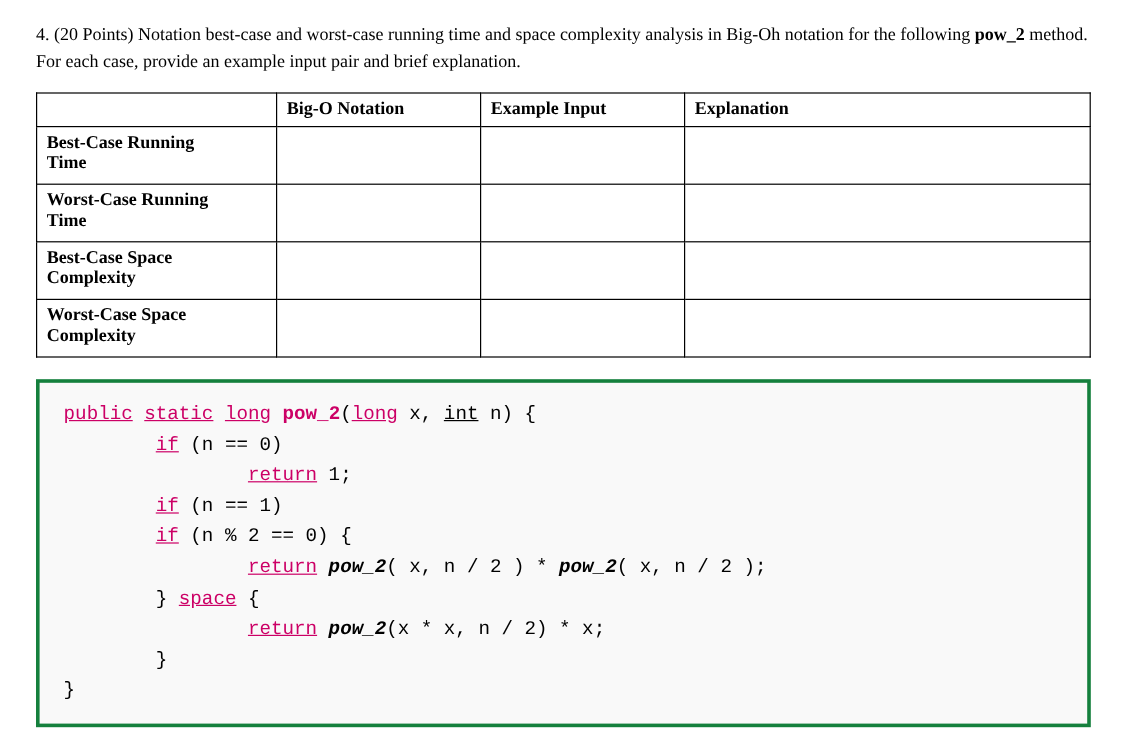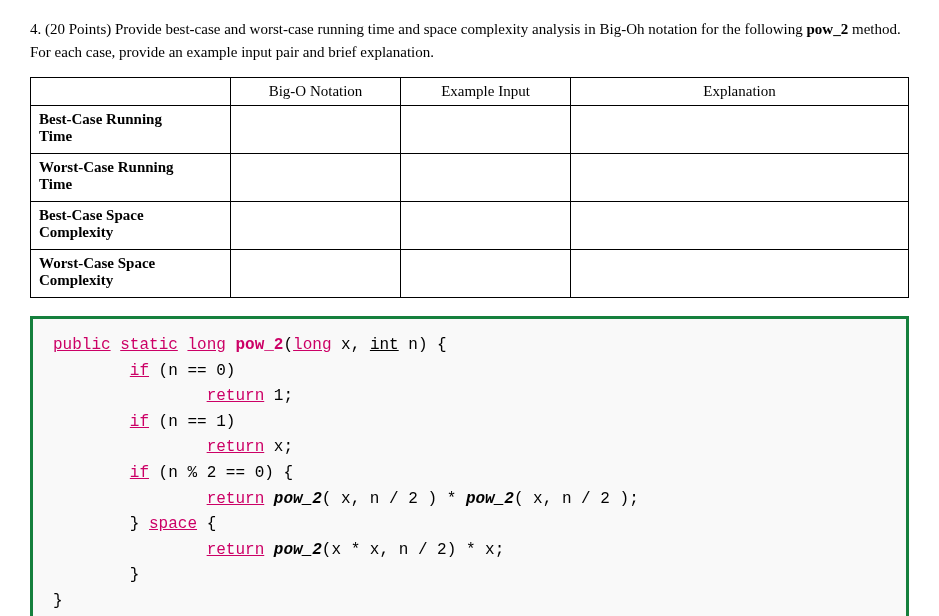--- a/index.html
+++ b/index.html
@@ -38,22 +38,22 @@
     .complexity-table td {
       border: 1px solid #000;
       padding: 5px 8px;
       vertical-align: top;
       font-size: 15px;
       font-family: "Times New Roman", Times, serif;
       font-weight: bold;
     }
 
     .complexity-table th {
-      font-weight: normal;
-      text-align: center;
+      font-weight: bold;
+      text-align: left;
     }
 
     .complexity-table td.row-label {
       width: 200px;
     }
 
     .complexity-table td.cell-big-o {
       width: 170px;
     }
 
@@ -115,21 +115,21 @@
       font-style: italic;
       font-weight: bold;
     }
   </style>
 </head>
 <body>
 
 <div class="question-text">
   <span>4.</span>
   <span>(20 Points)</span>
-  <span>Provide best-case and worst-case running time and space complexity analysis in Big-Oh notation for the following</span>
+  <span>Notation best-case and worst-case running time and space complexity analysis in Big-Oh notation for the following</span>
   <strong>pow_2</strong>
   <span>method.  For each case, provide an example input pair and brief explanation.</span>
 </div>
 
 <table class="complexity-table">
   <thead>
     <tr>
       <td class="row-label"></td>
       <th class="cell-big-o">Big-O Notation</th>
       <th class="cell-example">Example Input</th>
@@ -162,20 +162,19 @@
       <td class="cell-explanation empty-cell"></td>
     </tr>
   </tbody>
 </table>
 
 <div class="code-block">
   <div class="code-line"><span class="kw-underline">public</span> <span class="kw-underline">static</span> <span class="kw-underline">long</span> <span class="method-name">pow_2</span>(<span class="kw-underline">long</span> x, <span class="kw-int">int</span> n) {</div>
   <div class="code-line">        <span class="ret">if</span> (n == 0)</div>
   <div class="code-line">                <span class="ret">return</span> 1;</div>
   <div class="code-line">        <span class="ret">if</span> (n == 1)</div>
-  <div class="code-line">                <span class="ret">return</span> x;</div>
   <div class="code-line">        <span class="ret">if</span> (n % 2 == 0) {</div>
   <div class="code-line">                <span class="ret">return</span> <span class="fn">pow_2</span>( x, n / 2 ) * <span class="fn">pow_2</span>( x, n / 2 );</div>
   <div class="code-line">        } <span class="ret">space</span> {</div>
   <div class="code-line">                <span class="ret">return</span> <span class="fn">pow_2</span>(x * x, n / 2) * x;</div>
   <div class="code-line">        }</div>
   <div class="code-line">}</div>
 </div>
 
 </body></html>

